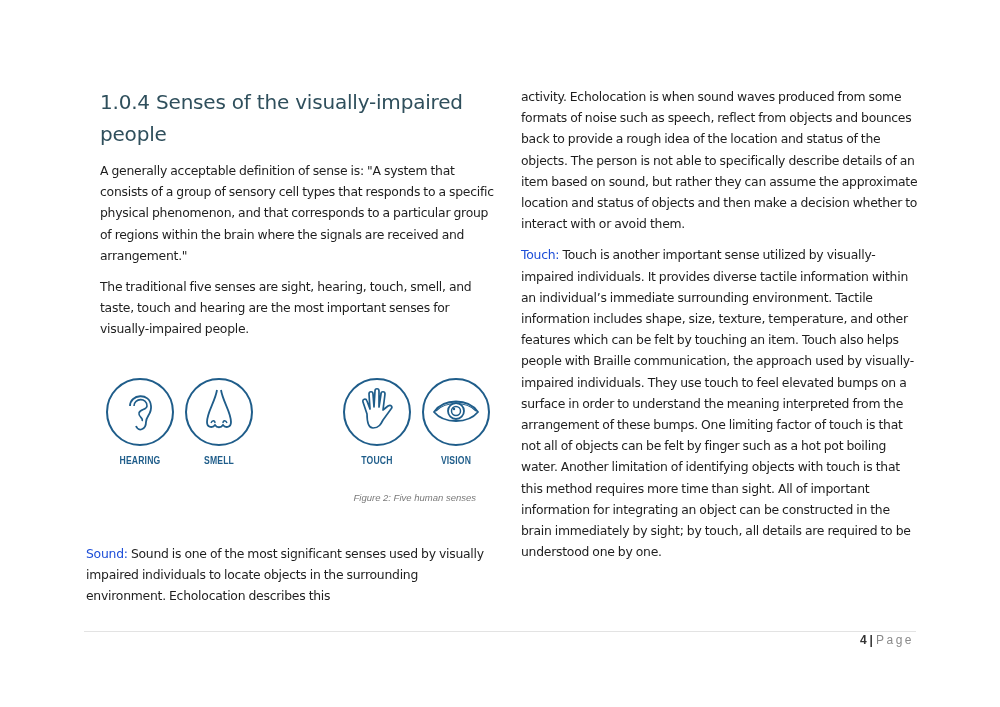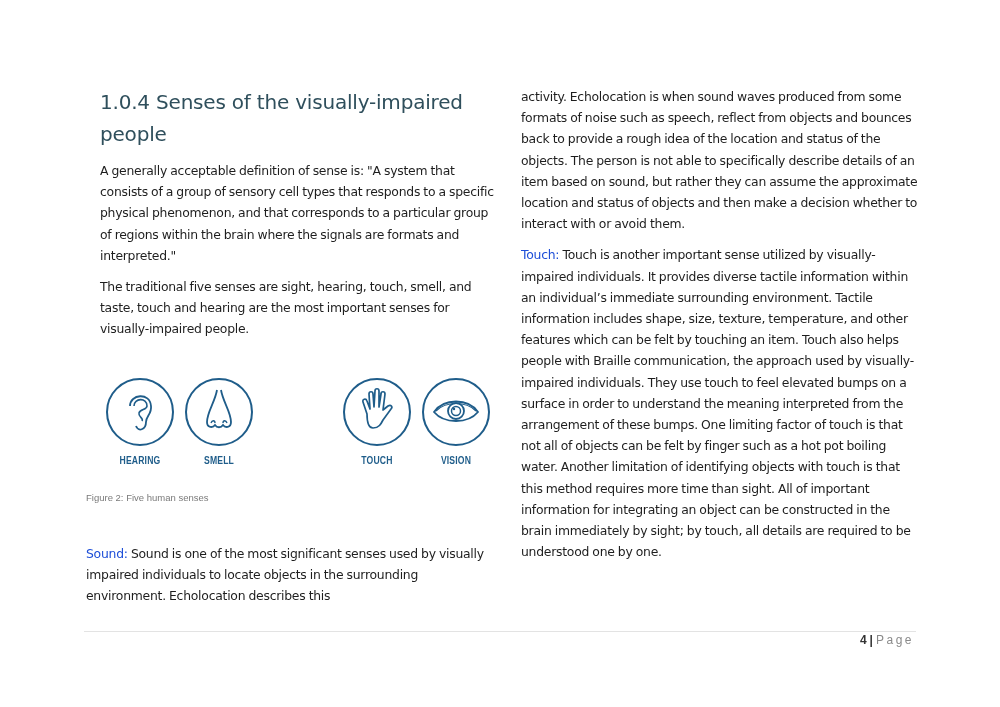--- a/index.html
+++ b/index.html
@@ -33,41 +33,41 @@
     .icon-label {
       font-family: "Liberation Sans", sans-serif;
       font-size: 10.5px;
       font-weight: bold;
       color: #1f5d8a;
       margin-top: 6px;
       transform: scaleX(0.82);
       letter-spacing: 0.2px;
     }
     .caption {
-      position: absolute; left: 86px; top: 492px; width: 390px; text-align: left;
-      font-family: "Liberation Sans", sans-serif; font-size: 9.5px; color: #7a7a7a;
+      position: absolute; left: 86px; top: 492px; width: 390px; text-align: right;
+      font-family: "Liberation Sans", sans-serif; font-style: italic; font-size: 9.5px; color: #7a7a7a;
     }
     .sound-para { position: absolute; left: 86px; top: 543px; width: 400px; }
     .footer-line { position: absolute; left: 84px; top: 631px; width: 832px; height: 1px; background: #e3e3e3; }
     .page-num {
       position: absolute; right: 86px; top: 633px;
       font-family: "Liberation Sans", sans-serif; font-size: 12px; color: #333;
     }
     .page-num .num { font-weight: bold; }
     .page-num .sep { font-weight: bold; margin: 0 3px; }
     .page-num .word { color: #8a8a8a; letter-spacing: 2.5px; }
   </style>
 </head>
 <body>
 
 <div class="page">
 
   <div class="col col-left">
     <h2 class="heading">1.0.4 Senses of the visually-impaired people</h2>
-    <p class="p">A generally acceptable definition of sense is: "A system that consists of a group of sensory cell types that responds to a specific physical phenomenon, and that corresponds to a particular group of regions within the brain where the signals are formats and interpreted."</p>
+    <p class="p">A generally acceptable definition of sense is: "A system that consists of a group of sensory cell types that responds to a specific physical phenomenon, and that corresponds to a particular group of regions within the brain where the signals are received and arrangement."</p>
     <p class="p">The traditional five senses are sight, hearing, touch, smell, and taste, touch and hearing are the most important senses for visually-impaired people.</p>
   </div>
 
   <div class="figure">
 
     <div class="icon-item" style="left:0px;">
       <svg width="72" height="72" viewBox="0 0 72 72">
         <circle cx="36" cy="36" r="33" fill="none" stroke="#1f5d8a" stroke-width="2"></circle>
         <path d="M26 30 C26 18, 46 16, 47 30 C48 38, 42 40, 42 46 C42 54, 34 56, 32 50" fill="none" stroke="#1f5d8a" stroke-width="1.8"></path>
         <path d="M30 30 C30 22, 43 21, 43 30 C43 34, 36 33, 35 37 C34 41, 40 42, 38 45" fill="none" stroke="#1f5d8a" stroke-width="1.6"></path>

